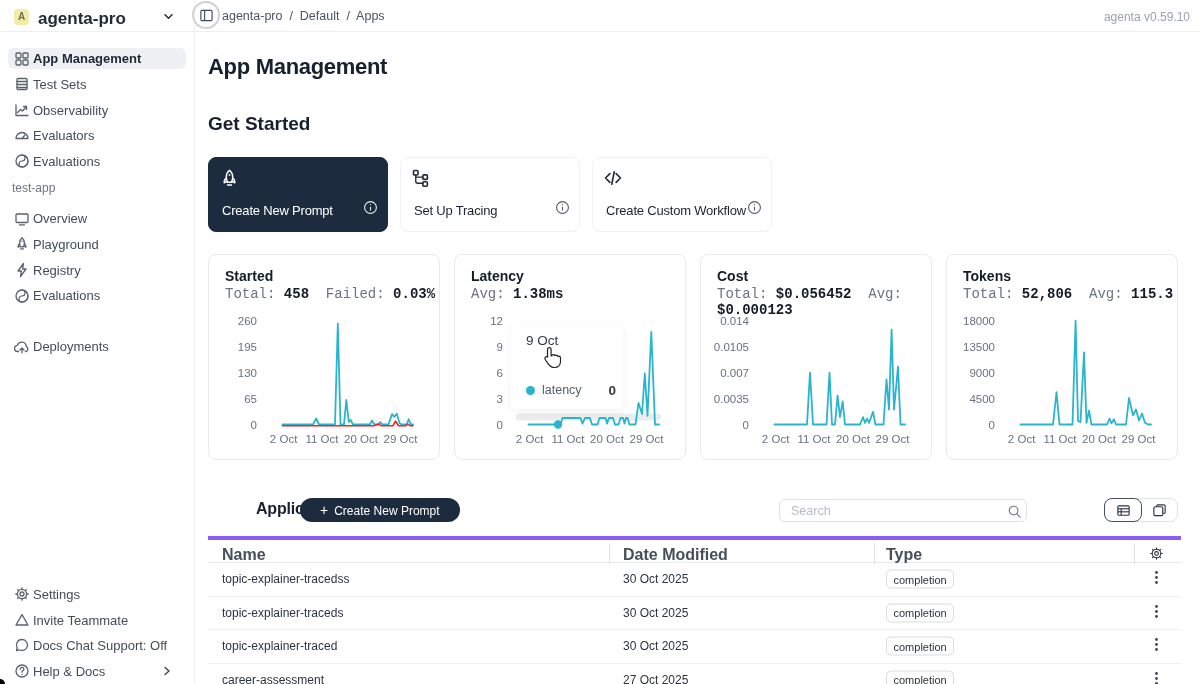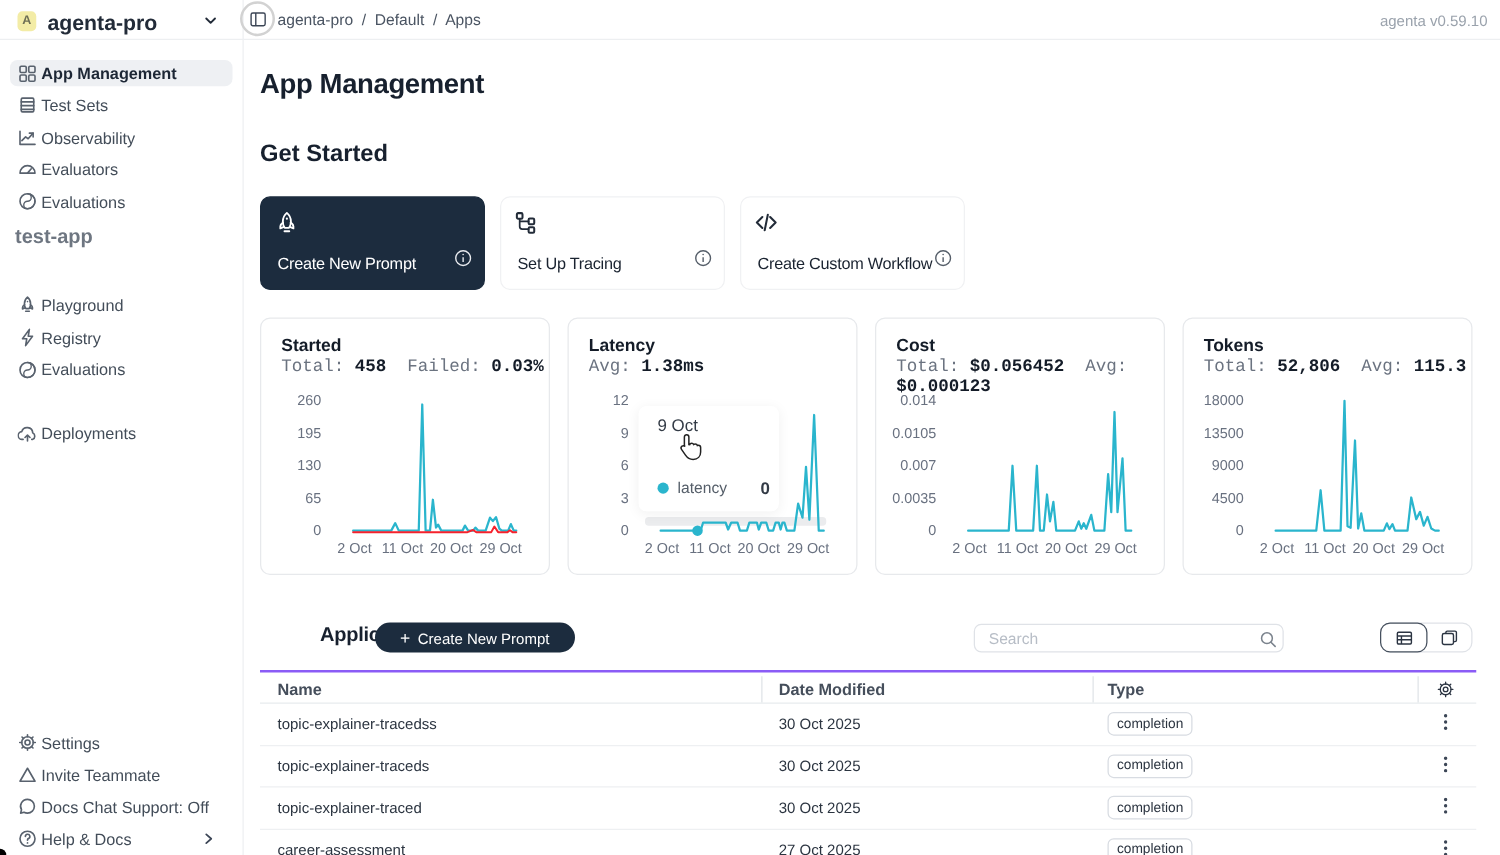--- a/index.html
+++ b/index.html
@@ -7,21 +7,21 @@
   border-right:1px solid #eef0f2; background:#fff; }
 .shead { position:absolute; left:0; top:0; width:195px; height:32px; border-bottom:1px solid #edeff1; }
 .avatar { position:absolute; left:14px; top:9px; width:15px; height:16px; border-radius:4px;
   background:#f3eca6; color:#6e6f55; font-size:10px; font-weight:bold; text-align:center; line-height:16px; }
 .sname { position:absolute; left:38px; top:9px; font-size:17px; font-weight:bold; color:#222b38; }
 .schev { position:absolute; left:162px; top:10px; }
 .srow { position:absolute; left:8px; width:178px; height:21px; display:flex; align-items:center;
   font-size:13px; color:#434d59; border-radius:6px; padding-left:6px; }
 .srow svg { flex:0 0 16px; margin-right:3px; color:#59626e; }
 .srow.sel { background:#eef0f3; color:#1d2735; font-weight:bold; }
-.sgroup { position:absolute; left:12px; font-size:16px; color:#6e7681;font-weight:bold; }
+.sgroup { position:absolute; left:12px; font-size:12px; color:#6e7681; }
 .topbar { position:absolute; left:195px; top:0; width:1005px; height:32px; border-bottom:1px solid #edeff1; }
 .halo { position:absolute; left:192px; top:1px; width:28px; height:28px; border-radius:50%;
   border:2.5px solid #d2d2d2; z-index:30; }
 .collapse { position:absolute; left:199px; top:8px; }
 .crumb { position:absolute; left:27px; top:9px; font-size:12.5px; color:#4a5462; }
 .ver { position:absolute; right:10px; top:10px; font-size:12px; color:#9aa2ac; }
 h1 { position:absolute; left:208px; top:52px; height:30px; line-height:30px; font-size:22px; font-weight:bold; color:#17202e; letter-spacing:-0.3px; }
 .h2 { position:absolute; font-size:19px; font-weight:bold; color:#17202e; }
 .gcard { position:absolute; top:157px; width:180px; height:75px; border-radius:8px;
   border:1px solid #f0f1f3; background:#fff; }
@@ -52,22 +52,22 @@
 .search { position:absolute; left:779px; top:499px; width:248px; height:23px; border:1px solid #dfe2e7;
   border-radius:6px; }
 .search .ph { position:absolute; left:11px; top:4px; font-size:12.5px; color:#b7bdc6; }
 .search svg { position:absolute; right:4px; top:4px; }
 .toggles { position:absolute; left:1104px; top:498px; width:74px; height:24px; border:1px solid #dfe2e7;
   border-radius:8px; }
 .tseg { position:absolute; top:-1px; width:38px; height:24px; display:flex; align-items:center; justify-content:center; }
 .tseg.a { left:-1px; border:1px solid #46505e; border-radius:8px; background:#fff; }
 .tseg.b { right:-1px; }
 .table { position:absolute; left:208px; top:536px; width:973px; }
-.thead { position:relative; height:27px; border-top:2px solid #8b5cf6; border-bottom:1px solid #e8ebee;
-  font-size:13px; font-weight:bold; color:#454e5b; }
+.thead { position:relative; height:27px; border-top:4px solid #8b5cf6; border-bottom:1px solid #e8ebee;
+  font-size:16px; font-weight:bold; color:#454e5b; }
 .thead .c1 { left:14px; } .thead .c2 { left:415px; } .thead .c3 { left:678px; }
 .thead div { position:absolute; top:6px; }
 .vsep { position:absolute; top:3px; width:1px; height:21px; background:#dfe3e8; }
 .trow { position:relative; height:33.5px; border-bottom:1px solid #eef0f2; font-size:12px; color:#2b3440; }
 .trow div { position:absolute; top:50%; transform:translateY(-50%); }
 .c1 { left:14px; } .c2 { left:415px; } .c3 { left:678px; }
 .c4 { left:941px; width:15px; text-align:center; }
 .chip { display:inline-block; border:1px solid #d8dce2; border-radius:5px; padding:2.5px 6.5px;
   font-size:11px; color:#2b3440; background:#fff; }
 .gearh { position:absolute; left:941px; top:6px; }
@@ -116,20 +116,27 @@
       <span>Evaluators</span>
     </div>
     <div class="srow " style="top:150.5px">
       <svg class="sic" width="16" height="16" viewBox="0 0 16 16" fill="none" stroke="currentColor" stroke-width="1.3" stroke-linecap="round" stroke-linejoin="round">
         <circle cx="8" cy="8" r="6"></circle>
         <path d="M8 2 a6 6 0 0 1 0 12 M8 14 a3 3 0 0 1 0 -6 a3 3 0 0 0 0 -6" stroke-width="1.1"></path>
       </svg>
       <span>Evaluations</span>
     </div>
     <div class="sgroup" style="top:181px">test-app</div>
+    <div class="srow " style="top:208.2px">
+      <svg class="sic" width="16" height="16" viewBox="0 0 16 16" fill="none" stroke="currentColor" stroke-width="1.3" stroke-linecap="round" stroke-linejoin="round">
+        <rect x="2" y="3" width="12" height="8.5" rx="1"></rect>
+        <line x1="5.5" y1="13.8" x2="10.5" y2="13.8"></line>
+      </svg>
+      <span>Overview</span>
+    </div>
     <div class="srow " style="top:233.9px">
       <svg class="sic" width="16" height="16" viewBox="0 0 24 24" fill="none" stroke="currentColor" stroke-width="1.9" stroke-linecap="round" stroke-linejoin="round">
         <path d="M12 2.6 C14.6 4.8 15.7 7.8 15.7 10.5 C15.7 12.8 15 14.9 14 16.3 H10 C9 14.9 8.3 12.8 8.3 10.5 C8.3 7.8 9.4 4.8 12 2.6 Z"></path>
         <path d="M8.5 11.5 C6.6 12.5 5.8 14.3 6 16.8 L9.3 15.4"></path>
         <path d="M15.5 11.5 C17.4 12.5 18.2 14.3 18 16.8 L14.7 15.4"></path>
         <path d="M9.8 19.4 h4.4"></path>
         <circle cx="12" cy="7.9" r="1" fill="currentColor" stroke="none"></circle>
       </svg>
       <span>Playground</span>
     </div>

